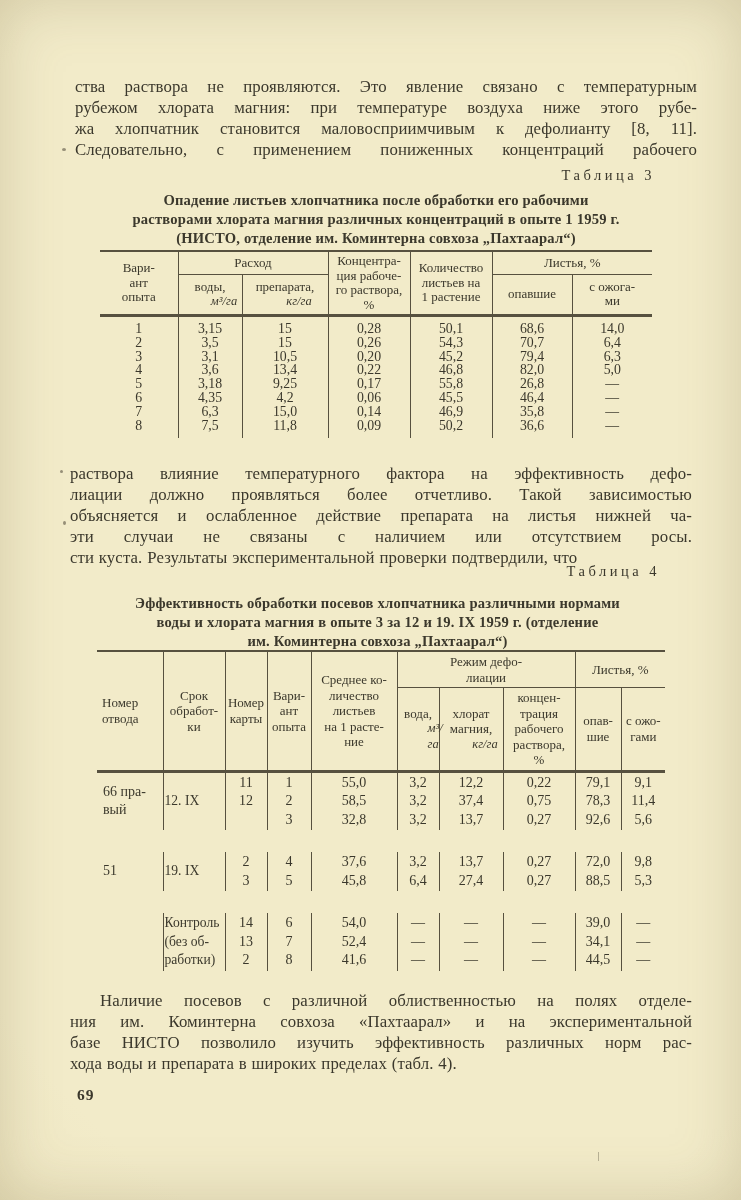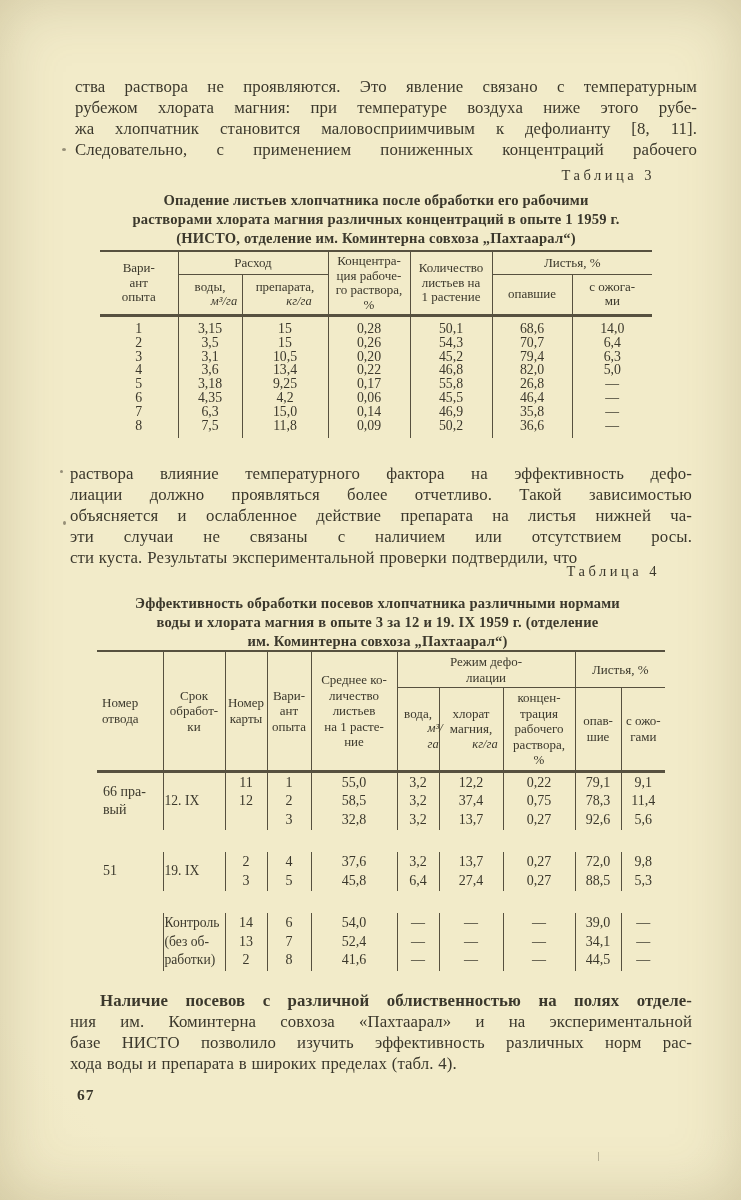--- a/index.html
+++ b/index.html
@@ -9,21 +9,21 @@
       radial-gradient(ellipse 120% 100% at 55% 45%, #f2ebc9 60%, #ece3bd 85%, #e3d9b0 100%);
     box-shadow:inset 0 0 60px rgba(120,105,60,.25);
     font-family:"Liberation Serif","DejaVu Serif",serif;
     color:#3b382c;
   }
   .abs{position:absolute;}
   
   .para{width:622px;font-size:16.8px;line-height:21px;letter-spacing:.1px;}
   .para div{text-align:justify;text-align-last:justify;word-spacing:.5px;}
   .para:not(.cont) div:last-child{text-align-last:left;}
-  .para.indent div:first-child{text-indent:30px;font-weight:bold;}
+  .para.indent div:first-child{text-indent:30px;}
   
   .tbl-label{font-size:14.5px;letter-spacing:3.5px;color:#3b382c;}
   .caption{font-weight:bold;font-size:14.6px;line-height:19px;text-align:center;white-space:pre-line;letter-spacing:.2px;}
   
   table.t{border-collapse:collapse;table-layout:fixed;border-top:2px solid #57513f;}
   .t th,.t td{white-space:pre-line;text-align:center;font-weight:normal;color:#3b382c;}
   .t th{font-size:13px;vertical-align:middle;padding:2px 2px;}
   .t th,.t td{border:0;}
   .t thead th.bl,.t tbody td:not(:first-child){border-left:1px solid #57513f;}
   .t thead th.hb{border-bottom:3px solid #57513f;}
@@ -327,20 +327,20 @@
       </tbody>
   </table>
 
   <div class="abs para indent" style="left:70px;top:990px;">
       <div>Наличие посевов с различной облиственностью на полях отделе-</div>
       <div>ния им. Коминтерна совхоза «Пахтаарал» и на экспериментальной</div>
       <div>базе НИСТО позволило изучить эффективность различных норм рас-</div>
       <div>хода воды и препарата в широких пределах (табл. 4).</div>
     </div>
 
-  <div class="abs pageno" style="left:77px;top:1086px;">67</div>
+  <div class="abs pageno" style="left:77px;top:1086px;">69</div>
 
   <div class="speck" style="left:62px;top:148px;width:4px;height:3px;"></div>
   <div class="speck" style="left:60px;top:470px;width:3px;height:3px;"></div>
   <div class="speck" style="left:63px;top:521px;width:3px;height:4px;"></div>
   <div class="speck" style="left:598px;top:1152px;width:1px;height:9px;border-radius:0;opacity:.35;"></div>
 
 </div>
 
 </body></html>

